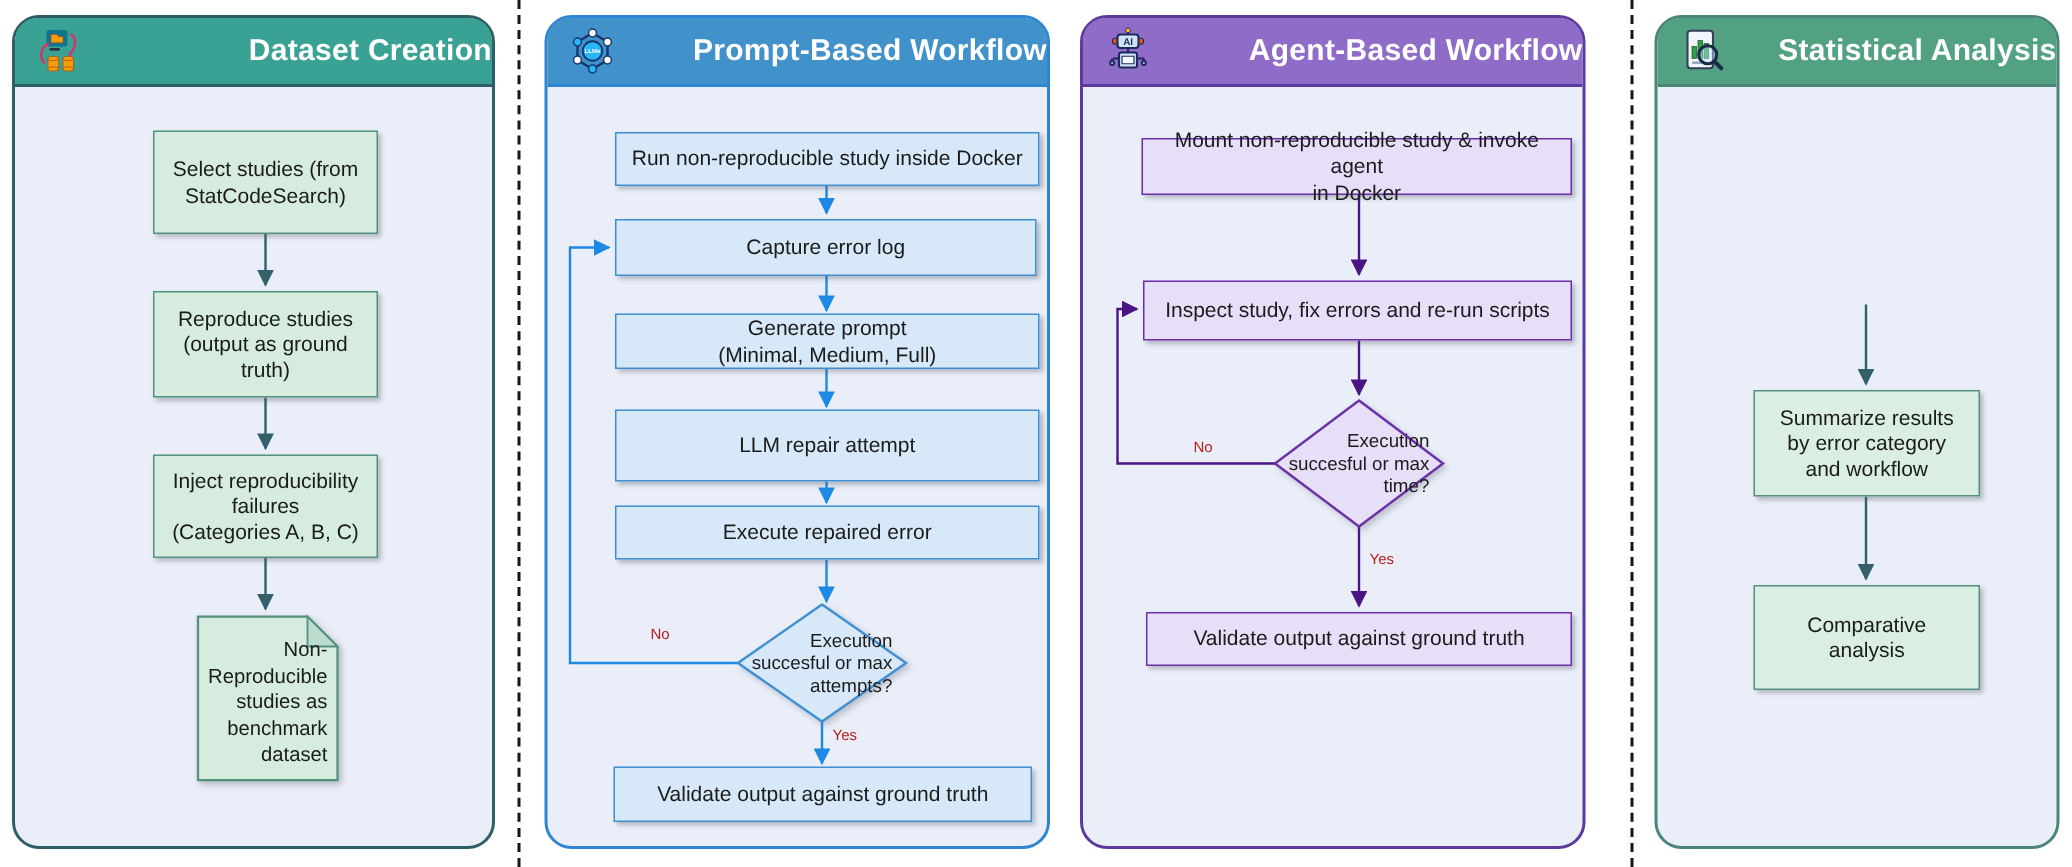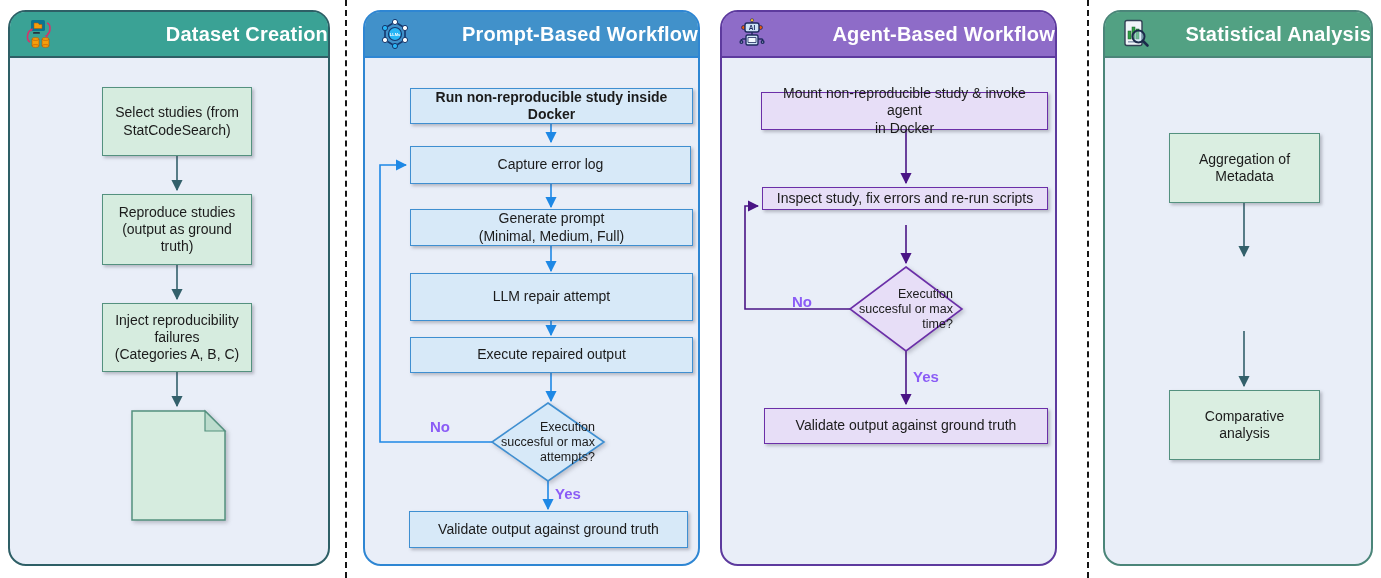--- a/index.html
+++ b/index.html
@@ -31,21 +31,21 @@
   .p1 .node { background:#d6ecdf; border:1.5px solid #54917f; }
   .p2 .node { background:#d7e9f8; border:1.5px solid #3f8fd1; }
   .p3 .node { background:#e7def7; border:1.5px solid #6b2fa8; }
   .p4 .node { background:#daeee1; border:1.5px solid #54917f; }
 
   .shape-label { position:absolute; display:flex; align-items:center; justify-content:center; text-align:right;
                  white-space:pre-line; color:#1b1b1b; background:transparent; border:none; box-shadow:none; }
   .diamond-label { font-size:12.5px; line-height:1.2; }
   .doc-label { font-size:13.5px; line-height:1.3; }
 
-  .edge-label { position:absolute; font-weight:bold; font-size:15px; color:#8b5cf6; }
+  .edge-label { position:absolute; font-weight:normal; font-size:10px; color:#b91c1c; }
 </style>
 </head>
 <body>
 
 <div class="canvas">
 
   <div class="separator" style="left:345px"></div>
   <div class="separator" style="left:1087px"></div>
 
   <div class="panel p1">
@@ -89,20 +89,25 @@
       </g>
     </svg>
 
     <div class="node" style="left:92px; top:75px; width:150px; height:69px;">Select studies (from
 StatCodeSearch)</div>
     <div class="node" style="left:92px; top:291px; width:150px; height:69px;">Inject reproducibility
 failures
 (Categories A, B, C)</div>
     <div class="node" style="left:92px; top:182px; width:150px; height:71px;">Reproduce studies
 (output as ground truth)</div>
+    <div class="shape-label doc-label" style="left:122px; top:404px; width:93px; height:104px;">Non-
+Reproducible
+studies as
+benchmark
+dataset</div>
   </div>
 
   <div class="panel p2">
     <div class="panel-header">
       <svg class="icon-badge" viewBox="0 0 32 32">
         <polygon points="16,4 26,10 26,22 16,28 6,22 6,10" fill="none" stroke="#14386e" stroke-width="1.6"></polygon>
         <g stroke="#14386e" stroke-width="1">
           <circle cx="16" cy="4" r="2.6" fill="#ffffff"></circle>
           <circle cx="26" cy="10" r="2.6" fill="#ffffff"></circle>
           <circle cx="26" cy="22" r="2.6" fill="#ffffff"></circle>
@@ -127,26 +132,26 @@
         <line x1="186" y1="172" x2="186" y2="195" marker-end="url(#ah2)"></line>
         <line x1="186" y1="234" x2="186" y2="259" marker-end="url(#ah2)"></line>
         <line x1="186" y1="297" x2="186" y2="323" marker-end="url(#ah2)"></line>
         <line x1="186" y1="361" x2="186" y2="389" marker-end="url(#ah2)"></line>
         <line x1="183" y1="469" x2="183" y2="497" marker-end="url(#ah2)"></line>
         <polyline points="127,430 15,430 15,153 41,153" marker-end="url(#ah2)"></polyline>
       </g>
       <polygon points="183,391 239,430 183,469 127,430" fill="#d7e9f8" stroke="#3f8fd1" stroke-width="1.6" style="filter: drop-shadow(2px 2px 2px rgba(80,80,95,0.3))"></polygon>
     </svg>
 
-    <div class="node" style="left:45px; top:76px; width:283px; height:36px;font-weight:bold;">Run non-reproducible study inside Docker</div>
+    <div class="node" style="left:45px; top:76px; width:283px; height:36px;">Run non-reproducible study inside Docker</div>
     <div class="node" style="left:45px; top:134px; width:281px; height:38px;">Capture error log</div>
     <div class="node" style="left:45px; top:197px; width:283px; height:37px;">Generate prompt
 (Minimal, Medium, Full)</div>
     <div class="node" style="left:45px; top:261px; width:283px; height:48px;">LLM repair attempt</div>
-    <div class="node" style="left:45px; top:325px; width:283px; height:36px;">Execute repaired output</div>
+    <div class="node" style="left:45px; top:325px; width:283px; height:36px;">Execute repaired error</div>
     <div class="shape-label diamond-label" style="left:125px; top:396px; width:116px; height:68px;">Execution
 succesful or max
 attempts?</div>
     <div class="node" style="left:44px; top:499px; width:279px; height:37px;">Validate output against ground truth</div>
 
     <div class="edge-label" style="left:55px; top:406px; width:40px; text-align:center;">No</div>
     <div class="edge-label" style="left:190px; top:473px;">Yes</div>
   </div>
 
   <div class="panel p3">
@@ -183,21 +188,21 @@
         <line x1="184" y1="118" x2="184" y2="171" marker-end="url(#ah3)"></line>
         <line x1="184" y1="213" x2="184" y2="251" marker-end="url(#ah3)"></line>
         <line x1="184" y1="339" x2="184" y2="392" marker-end="url(#ah3)"></line>
         <polyline points="128,297 23,297 23,194 36,194" marker-end="url(#ah3)"></polyline>
       </g>
       <polygon points="184,255 240,297 184,339 128,297" fill="#e7def7" stroke="#6b2fa8" stroke-width="1.6" style="filter: drop-shadow(2px 2px 2px rgba(80,80,95,0.3))"></polygon>
     </svg>
 
     <div class="node" style="left:39px; top:80px; width:287px; height:38px;">Mount non-reproducible study &amp; invoke agent
 in Docker</div>
-    <div class="node" style="left:40px; top:175px; width:286px; height:23px;">Inspect study, fix errors and re-run scripts</div>
+    <div class="node" style="left:40px; top:175px; width:286px; height:40px;">Inspect study, fix errors and re-run scripts</div>
     <div class="shape-label diamond-label" style="left:126px; top:263px; width:116px; height:68px;">Execution
 succesful or max
 time?</div>
     <div class="node" style="left:42px; top:396px; width:284px; height:36px;">Validate output against ground truth</div>
 
     <div class="edge-label" style="left:60px; top:281px; width:40px; text-align:center;">No</div>
     <div class="edge-label" style="left:191px; top:356px;">Yes</div>
   </div>
 
   <div class="panel p4">
@@ -221,19 +226,20 @@
         <marker id="ah4" viewBox="0 0 10 10" refX="9" refY="5" markerWidth="7" markerHeight="7" orient="auto-start-reverse">
           <path d="M0,0 L10,5 L0,10 z" fill="#33606b"></path>
         </marker>
       </defs>
       <g stroke="#33606b" stroke-width="1.6" fill="none">
         <line x1="139" y1="191" x2="139" y2="244" marker-end="url(#ah4)"></line>
         <line x1="139" y1="319" x2="139" y2="374" marker-end="url(#ah4)"></line>
       </g>
     </svg>
 
-    <div class="node" style="left:64px; top:121px; width:151px; height:70px;">Aggregation of
-Metadata</div>
+    <div class="node" style="left:64px; top:248px; width:151px; height:71px;">Summarize results
+by error category
+and workflow</div>
     <div class="node" style="left:64px; top:378px; width:151px; height:70px;">Comparative
 analysis</div>
   </div>
 
 </div>
 
 </body></html>

